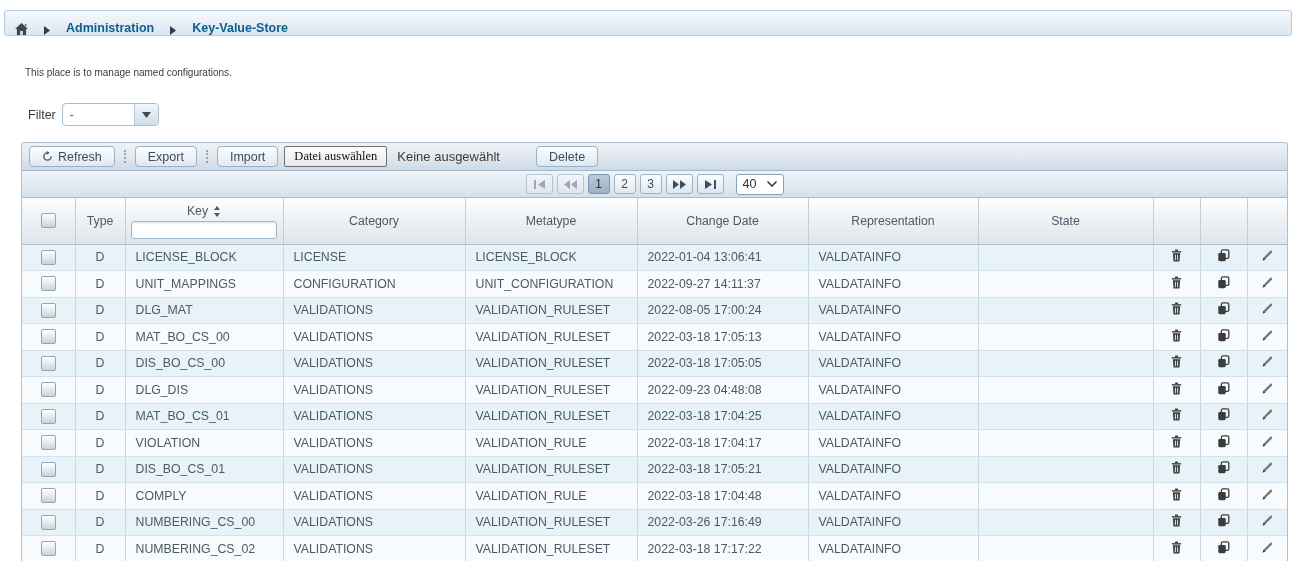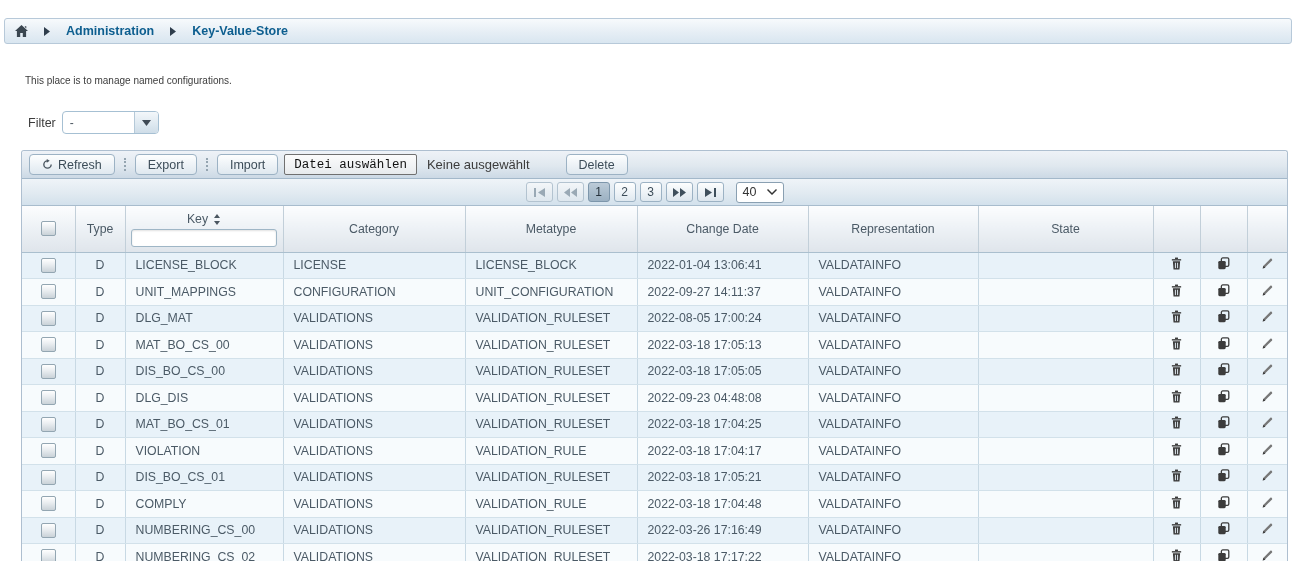--- a/index.html
+++ b/index.html
@@ -7,22 +7,22 @@
   body {
     width:1296px; height:561px; overflow:hidden;
     background:#ffffff;
     font-family:"Liberation Sans","DejaVu Sans",sans-serif;
     font-size:12.5px; color:#444;
   }
   svg { display:block; }
 
   
   .breadcrumb-bar{
-    margin:18px 4px 0 4px; height:26px;
-    display:flex; align-items:center; gap:16px;
+    margin:10px 4px 0 4px; height:26px;
+    display:flex; align-items:flex-end; gap:16px;
     padding:0 10px;
     border:1px solid #b7c9d9; border-radius:3px;
     background:linear-gradient(180deg,#f7fafc 0%,#e6eef5 55%,#d9e6f0 100%);
   }
   .bc-link{ color:#0d5e8f; font-weight:bold; font-size:12.5px; cursor:pointer; text-decoration:none; }
   .bc-sep{ display:flex; align-items:center; }
   .home-ic{ display:flex; align-items:center; cursor:pointer; }
 
   
   .desc{ margin:31px 0 0 25px; color:#3c3c3c; font-size:10px; }
@@ -59,21 +59,21 @@
     height:21px; padding:0 12px;
     border:1px solid #9cb2c4; border-radius:4px;
     background:linear-gradient(180deg,#fdfefe 0%,#eef3f7 50%,#dfe8ef 100%);
     color:#3d4d59; font-size:12.5px; font-family:inherit; cursor:pointer;
   }
   .tsep{ width:0; height:13px; border-left:2px dotted #94a4b0; margin:0 5px; }
   .file-btn{
     height:21px; padding:0 9px; margin-left:2px;
     border:1px solid #707070; border-radius:2px;
     background:linear-gradient(180deg,#fbfbfb 0%,#f0f2f4 60%,#e7eaec 100%);
-    color:#111; font-size:12.5px; font-family:Liberation Mono, monospace; cursor:pointer;
+    color:#111; font-size:12.5px; font-family:Liberation Serif, serif; cursor:pointer;
   }
   .file-status{ margin-left:6px; color:#3c3c3c; font-size:13px; }
   .btn-delete{ margin-left:32px; }
   .toolbar-right{ margin-left:auto; display:flex; gap:6px; }
   .tri{ display:flex; align-items:center; }
 
   
   .pagerbar{
     height:27px; display:flex; align-items:center; justify-content:center; gap:4px;
     background:linear-gradient(180deg,#eff4f8 0%,#e1eaf1 55%,#d3e1ec 100%);

